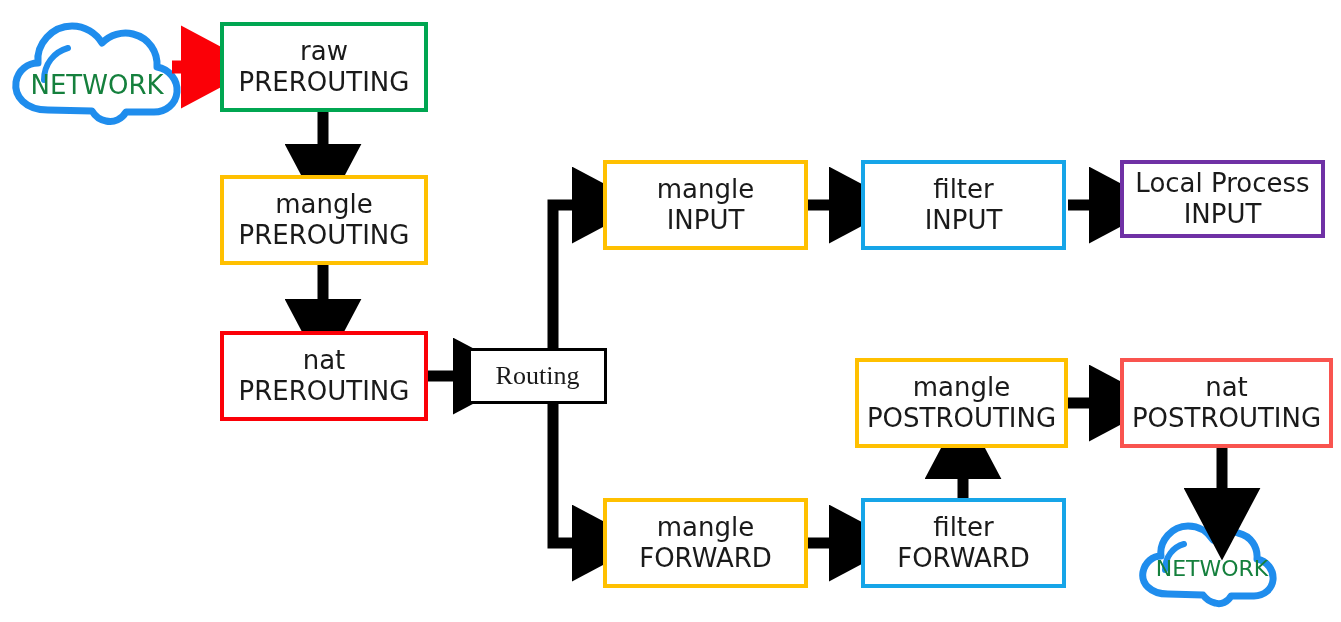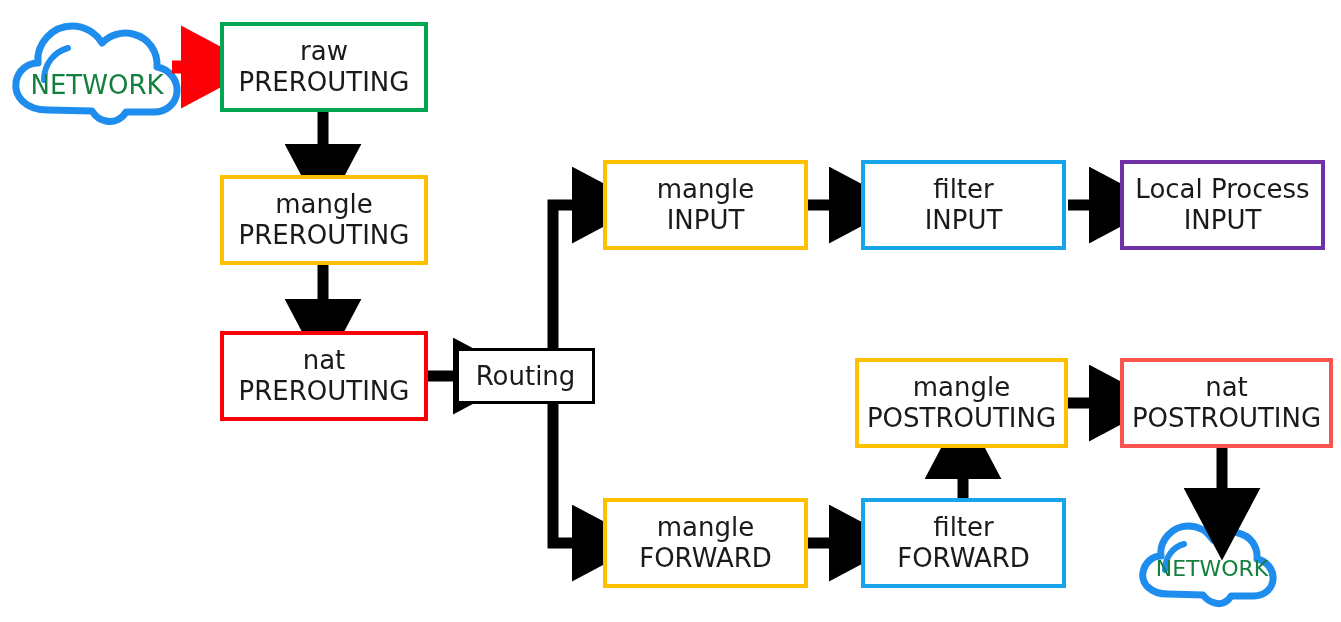--- a/index.html
+++ b/index.html
@@ -144,35 +144,35 @@
   <div class="node chain-box" style="left:220px; top:175px; width:208px; height:90px; border-color:#ffc000;">
     <span class="l1">mangle</span>
     <span class="l2">PREROUTING</span>
   </div>
 
   <div class="node chain-box" style="left:220px; top:331px; width:208px; height:90px; border-color:#fb0007;">
     <span class="l1">nat</span>
     <span class="l2">PREROUTING</span>
   </div>
 
-  <div class="node routing-box" style="left:456px; top:348px; width:139px; height:56px;">
+  <div class="node routing-box" style="left:468px; top:348px; width:139px; height:56px;font-family:Liberation Serif, serif;">
     <span class="l1">Routing</span>
   </div>
 
   <div class="node chain-box" style="left:603px; top:160px; width:205px; height:90px; border-color:#ffc000;">
     <span class="l1">mangle</span>
     <span class="l2">INPUT</span>
   </div>
 
   <div class="node chain-box" style="left:861px; top:160px; width:205px; height:90px; border-color:#16a5e8;">
     <span class="l1">filter</span>
     <span class="l2">INPUT</span>
   </div>
 
-  <div class="node chain-box" style="left:1120px; top:160px; width:205px; height:90px; border-color:#6f31a5;">
+  <div class="node chain-box" style="left:1120px; top:160px; width:205px; height:78px; border-color:#6f31a5;">
     <span class="l1">Local Process</span>
     <span class="l2">INPUT</span>
   </div>
 
   <div class="node chain-box" style="left:603px; top:498px; width:205px; height:90px; border-color:#ffc000;">
     <span class="l1">mangle</span>
     <span class="l2">FORWARD</span>
   </div>
 
   <div class="node chain-box" style="left:861px; top:498px; width:205px; height:90px; border-color:#16a5e8;">

